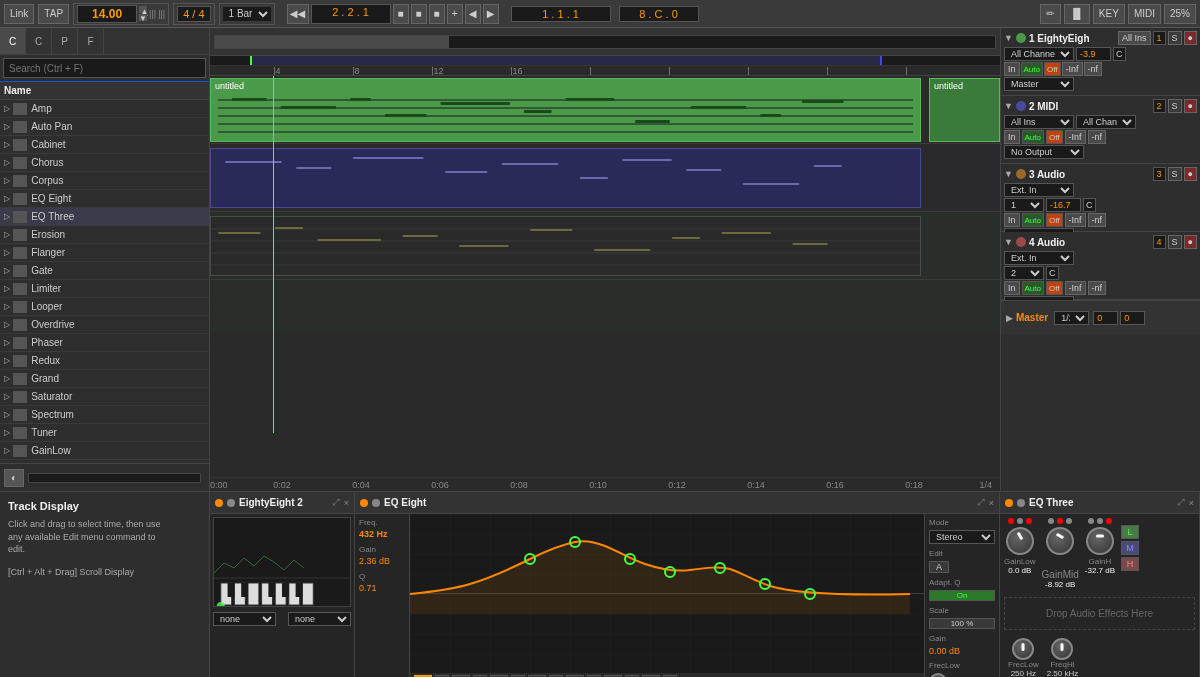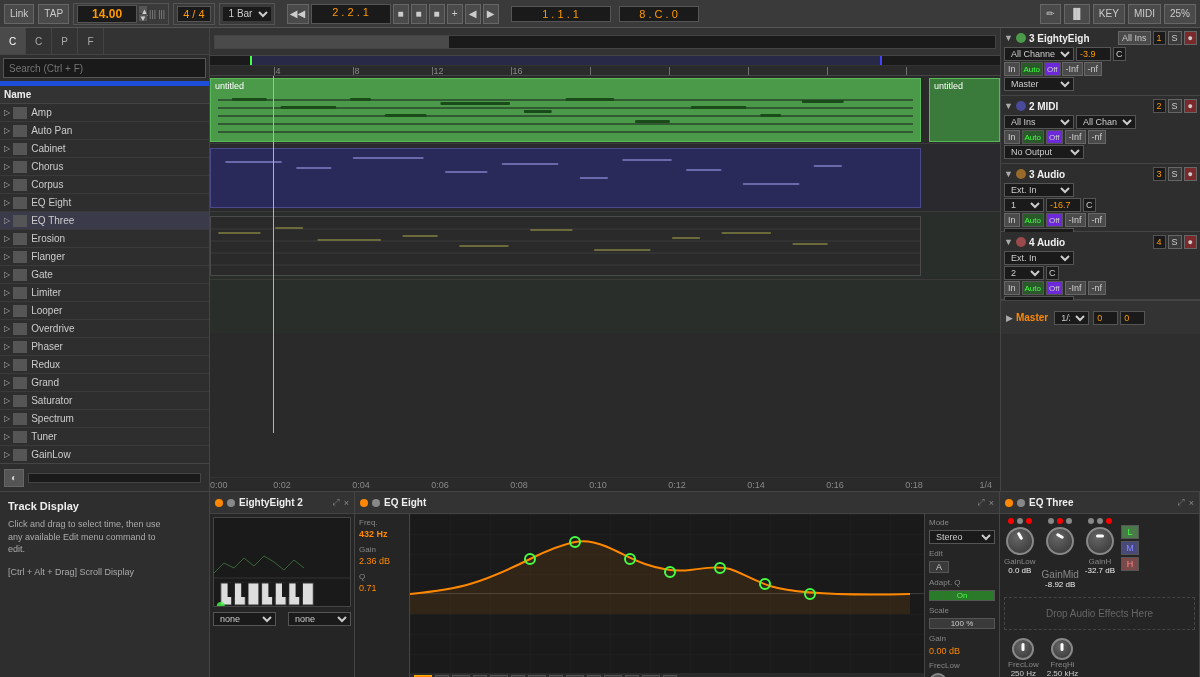--- a/index.html
+++ b/index.html
@@ -113,21 +113,21 @@
       align-items: center;
       justify-content: center;
       border-right: 1px solid #444;
       cursor: pointer;
       font-size: 10px;
       color: #aaa;
     }
     .sidebar-tab.active { background: #4a4a4a; color: #fff; }
     #search-box {
       padding: 3px;
-      border-bottom: 5px solid #1d4ed8;
+      border-bottom: 1px solid #1d4ed8;
       display: flex;
       align-items: flex-end;
     }
     #search-input {
       width: 100%;
       background: #1a1a1a;
       border: 1px solid #555;
       color: #ccc;
       font-size: 10px;
       padding: 2px 5px;
@@ -276,21 +276,21 @@
     }
     .select-mini {
       background: #1a1a1a;
       border: 1px solid #555;
       color: #ccc;
       font-size: 9px;
       height: 14px;
       padding: 0 2px;
     }
     .auto-btn {
-      background: #6d28d9;
+      background: #c2410c;
       border: 1px solid #555;
       color: #ccc;
       font-size: 8px;
       padding: 0 2px;
       height: 14px;
       cursor: pointer;
     }
     .auto-btn.active { background: #2a5a2a; color: #4f4; }
 
     
@@ -755,21 +755,21 @@
       <span style="position:absolute;right:8px;font-size:9px;color:#888;">1/4</span>
     </div>
   </div>
 
   <div id="mixer-panel">
 
     <div class="track-header">
       <div class="track-header-top">
         <span style="font-size:9px;color:#aaa;margin-right:3px;">▼</span>
         <span class="track-color-btn" style="background:#4a9a4a;"></span>
-        <span class="track-name">3 EightyEigh</span>
+        <span class="track-name">1 EightyEigh</span>
         <div style="display:flex;gap:2px;">
           <span class="small-btn">All Ins</span>
           <span class="track-num">1</span>
           <button class="small-btn s-btn">S</button>
           <button class="small-btn" style="background:#7a2a2a;">●</button>
         </div>
       </div>
       <div class="mixer-row">
         <select class="select-mini" style="width:70px;">
           <option>All Channe</option>

